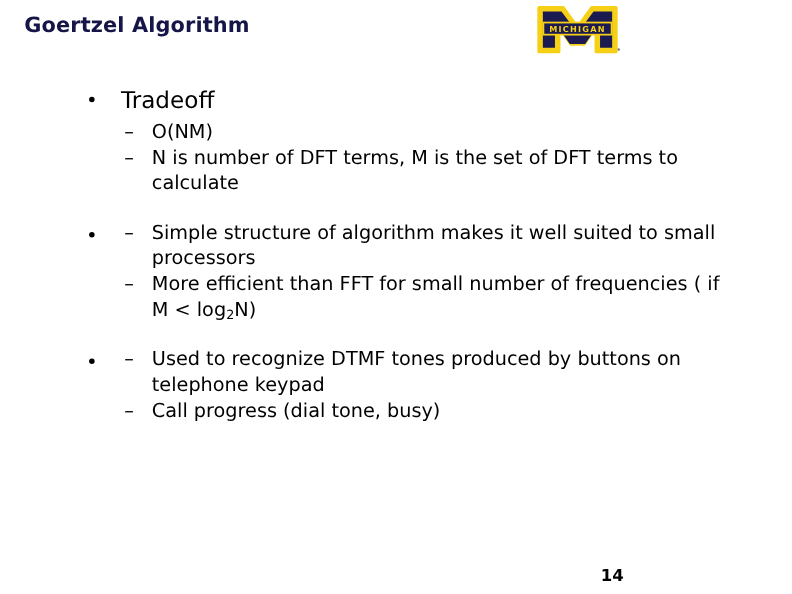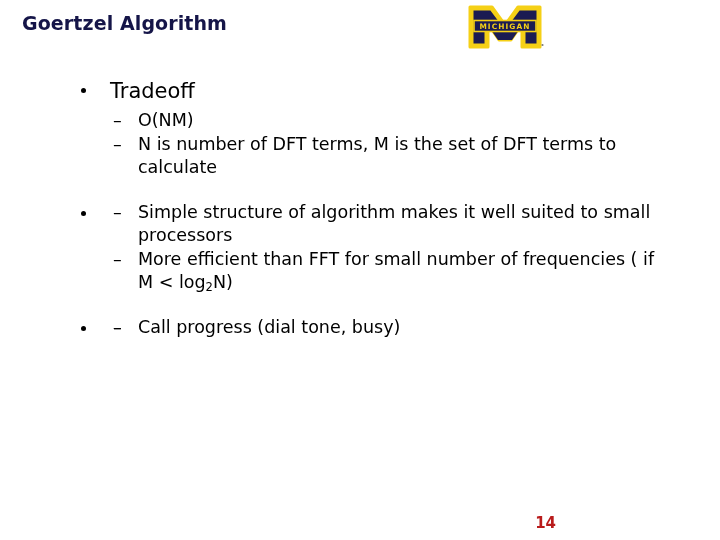--- a/index.html
+++ b/index.html
@@ -29,21 +29,21 @@
     font-size: 19px;
     font-weight: bold;
     color: #151548;
     letter-spacing: 0.1px;
     white-space: nowrap;
   }
 
   
   .logo {
     position: absolute;
-    right: 24px;
+    right: 4px;
     top: 4px;
     width: 86px;
     height: 46px;
   }
 
   
   .content {
     position: absolute;
     left: 0;
     top: 78px;
@@ -102,24 +102,24 @@
 
   sub {
     font-size: 0.66em;
     vertical-align: -0.28em;
     line-height: 0;
   }
 
   
   .page-number {
     position: absolute;
-    right: 16px;
+    right: 5px;
     bottom: 8px;
     font-size: 15px;
-    color: #b91c1c;
+    color: #000000;
     font-weight: bold;
   }
 </style>
 </head>
 <body>
 
 <div class="slide">
 
   <div class="slide-title">Goertzel Algorithm</div>
 
@@ -167,20 +167,21 @@
         <span>More efficient than FFT for small number of frequencies ( if M &lt; log<sub>2</sub>N)</span>
       </div>
     </div>
 
     <div class="group g3">
       <div class="l1">
         <span class="dot"></span>
       </div>
       <div class="l2">
         <span class="dash">–</span>
+        <span>Used to recognize DTMF tones produced by buttons on telephone keypad</span>
       </div>
       <div class="l2">
         <span class="dash">–</span>
         <span>Call progress (dial tone, busy)</span>
       </div>
     </div>
 
   </div>
 
   <div class="page-number">14</div>

